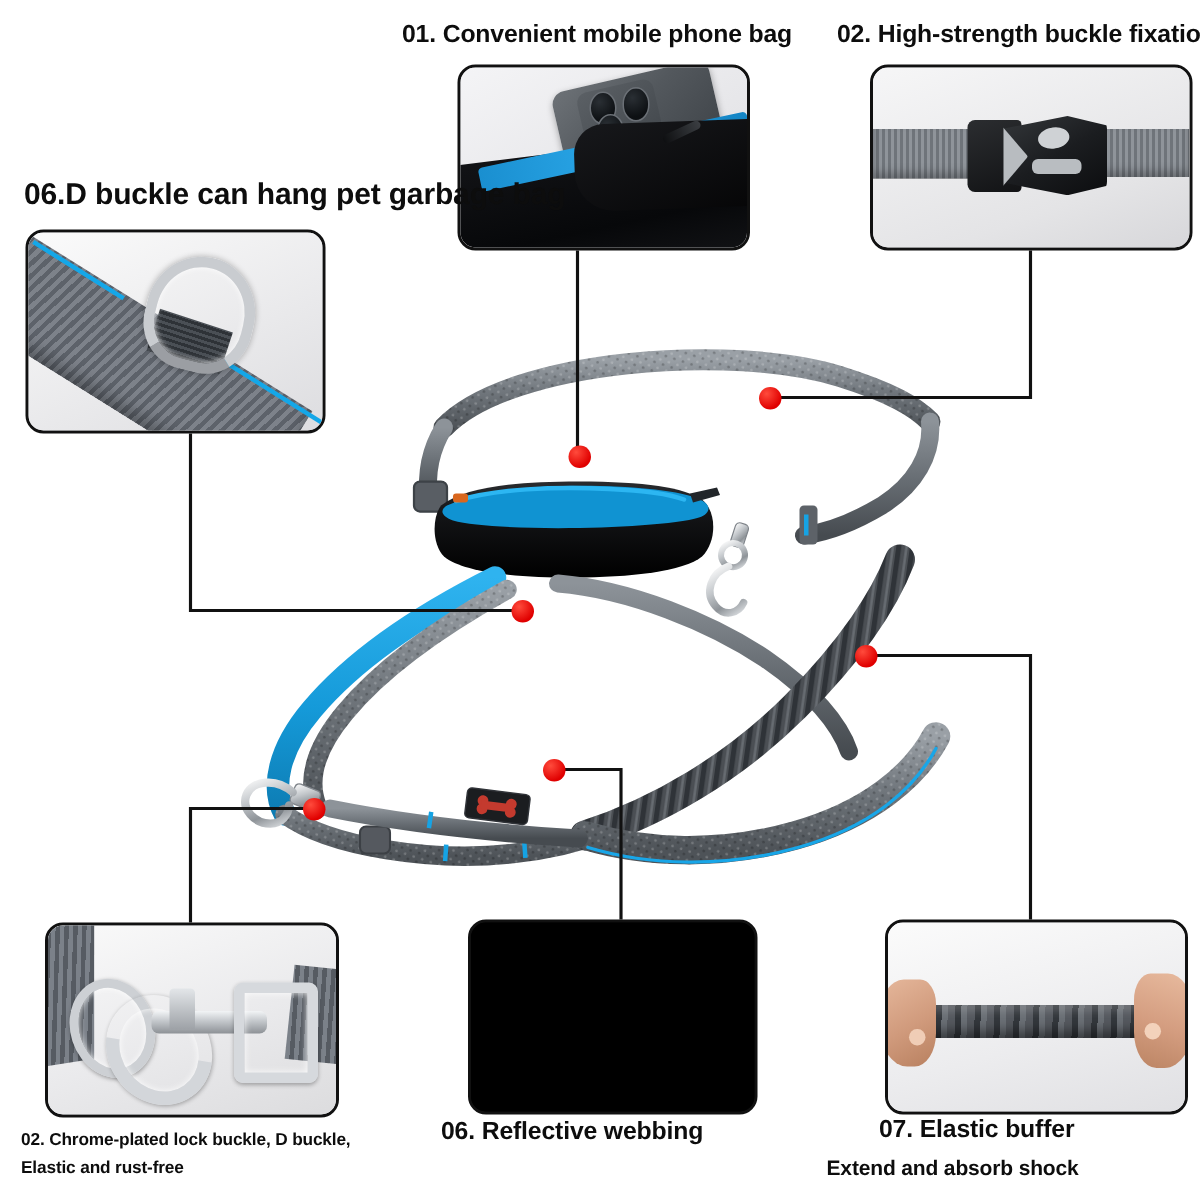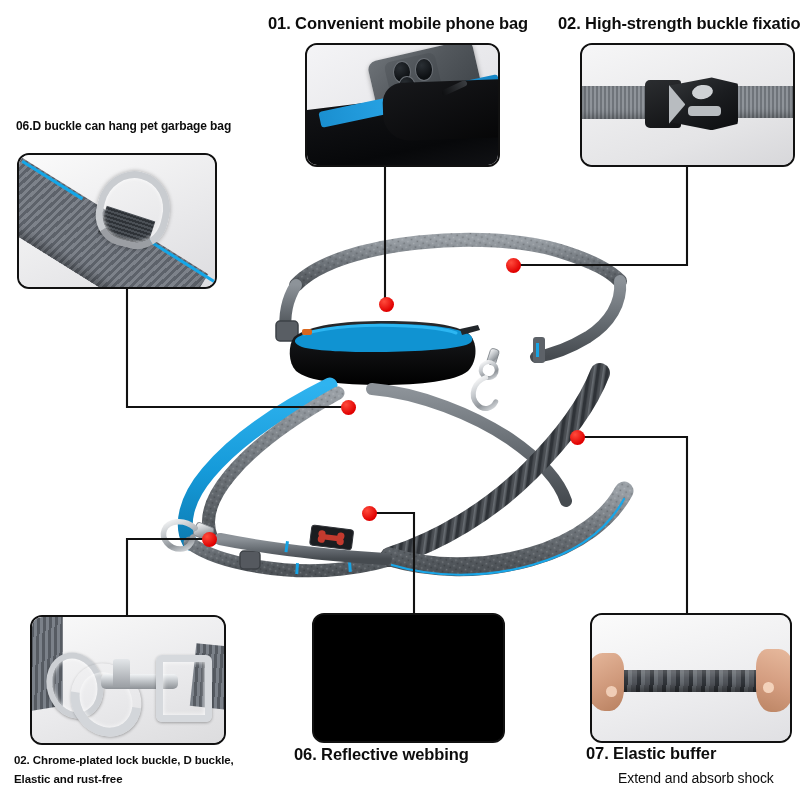--- a/index.html
+++ b/index.html
@@ -20,24 +20,24 @@
   .callout-label{
     position:absolute;
     font-weight:bold;
     color:#0d0d0d;
     letter-spacing:-0.1px;
     white-space:nowrap;
     z-index:6;
   }
   .lbl-01{left:268px;top:14px;font-size:16.5px;}
   .lbl-02{left:558px;top:14px;font-size:16.5px;}
-  .lbl-06{left:16px;top:119px;font-size:12px;text-align:center;}
+  .lbl-06{left:16px;top:119px;font-size:20px;text-align:center;}
   .lbl-04{left:294px;top:745px;font-size:16.5px;}
   .lbl-03{left:586px;top:744px;font-size:16.5px;}
-  .lbl-03-sub{left:618px;top:770px;font-size:14px;font-weight:normal;text-align:center;}
+  .lbl-03-sub{left:551px;top:770px;font-size:14px;font-weight:bold;text-align:center;}
   .lbl-05{left:14px;top:751px;font-size:11.5px;line-height:19px;}
   .lbl-05 .l2{display:block;}
 
   
   .photo-box{
     position:absolute;
     border:2px solid #111111;
     border-radius:12px;
     overflow:hidden;
     background:#e9eaec;

